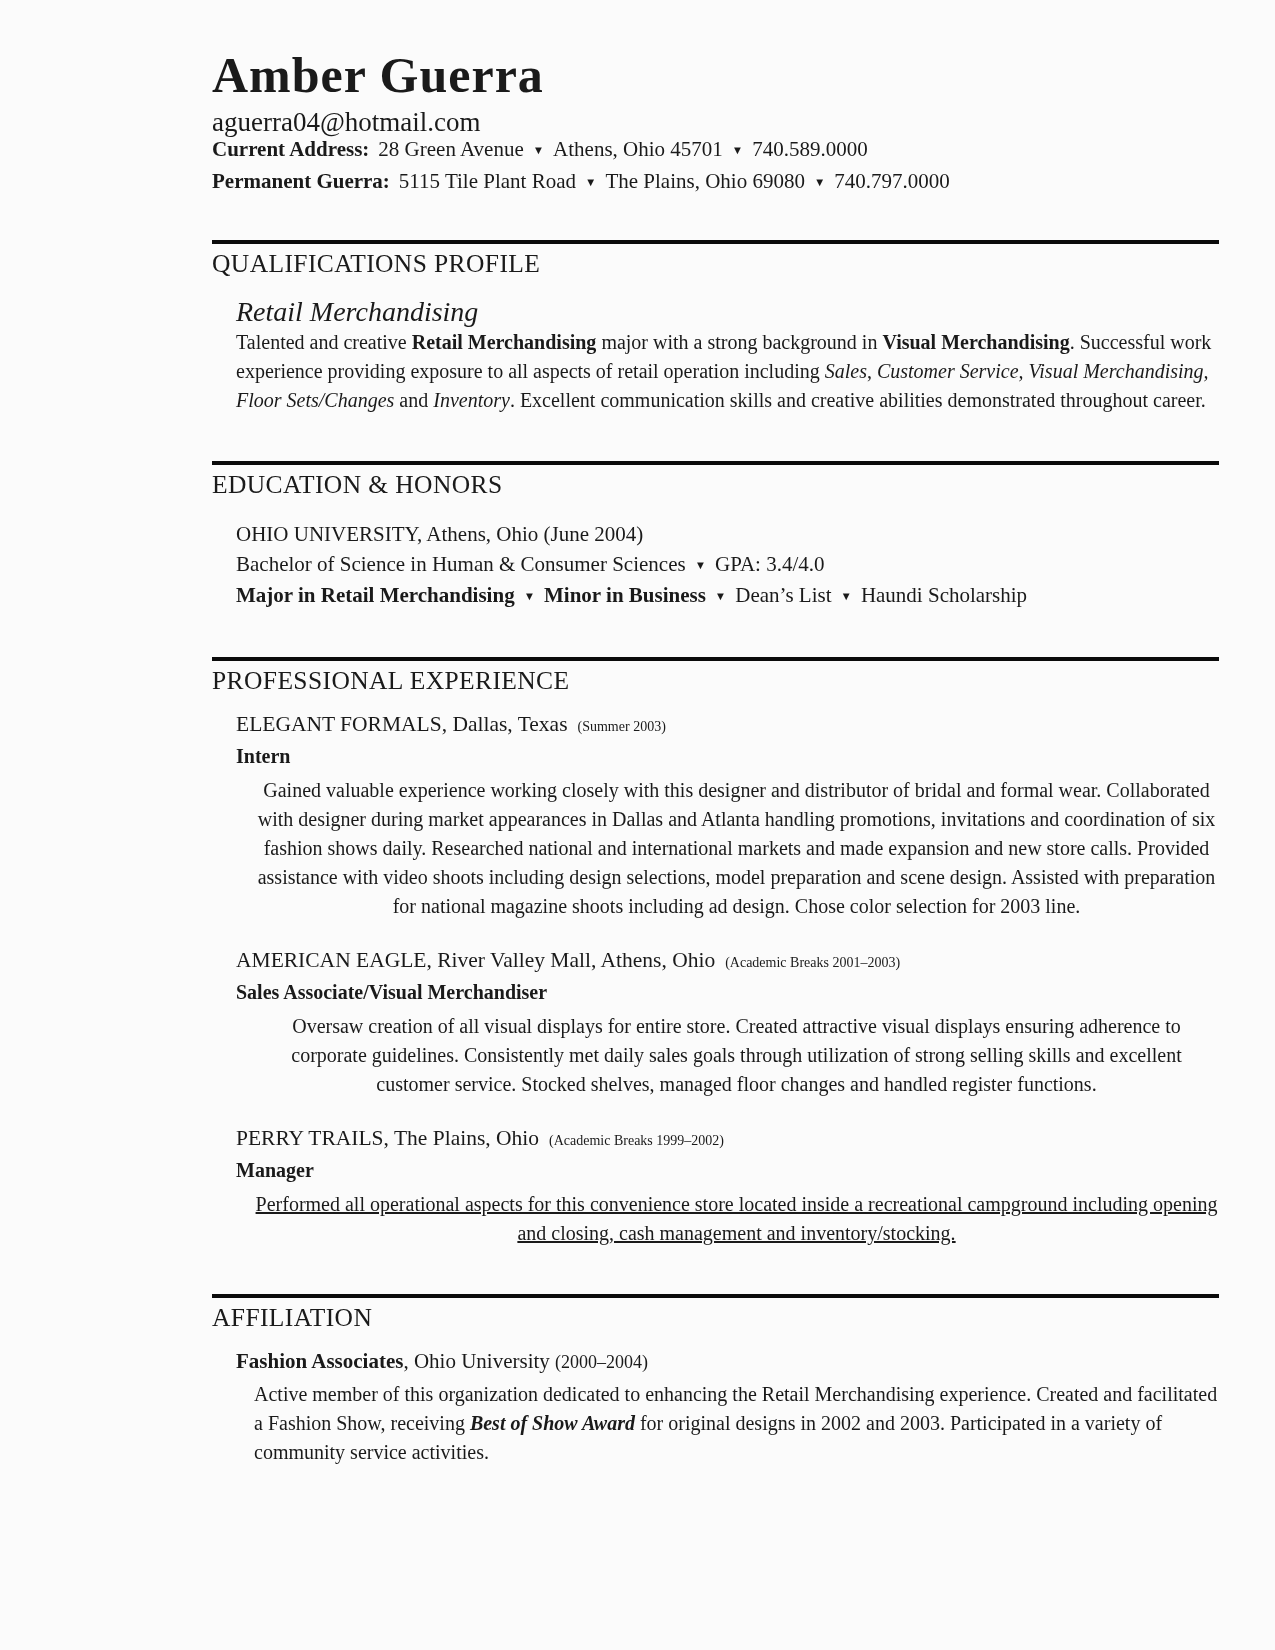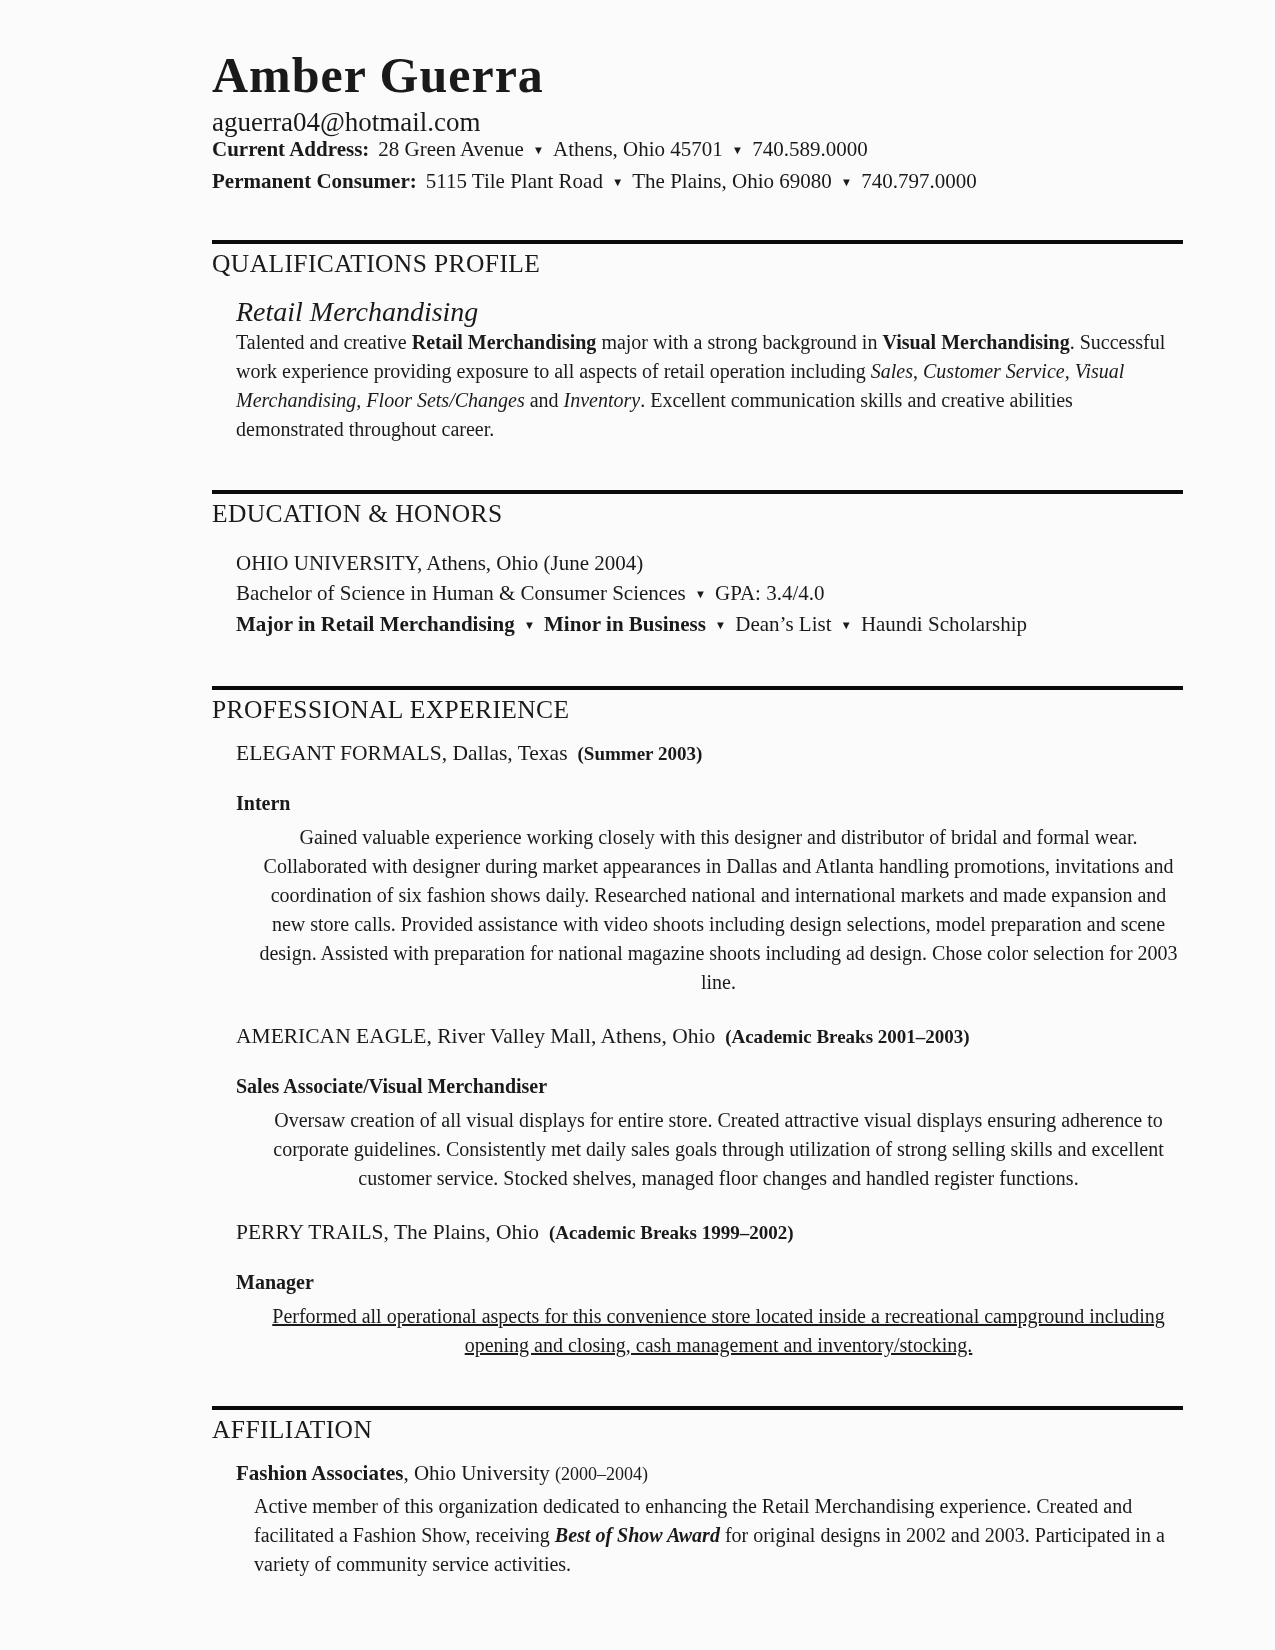--- a/index.html
+++ b/index.html
@@ -1,21 +1,21 @@
 <!DOCTYPE html>
 <html><head>
 <meta charset="utf-8">
 <style>
   html,body{margin:0;padding:0;background:#e8e8e8;}
   .page{
     width:1275px;height:1650px;background:#fbfbfb;color:#1a1a1a;
     font-family:"Liberation Serif", serif;
     position:relative;margin:0 auto;overflow:hidden;box-sizing:border-box;
   }
-  .content{padding:50px 92px 0 212px;box-sizing:border-box;}
+  .content{padding:50px 56px 0 212px;box-sizing:border-box;}
   .b{font-weight:bold;}
   .i{font-style:italic;}
   .sm{font-size:18px;}
   .sep{font-size:11.5px;vertical-align:2px;padding:0 9px;}
   h1{font-size:50px;line-height:50px;margin:0;font-weight:bold;letter-spacing:1px;}
   .email{font-size:27px;margin-top:10px;line-height:24px;}
   .addr{font-size:21px;line-height:31px;}
   .addr-label{margin-right:9px;}
   .rule{border-top:4px solid #0b0b0b;height:0;}
   .sec-qual .rule{margin-top:42px;}
@@ -24,40 +24,40 @@
   .subheading{font-size:28px;line-height:32px;margin:18px 0 0 24px;}
   .lvl1{margin-left:24px;}
   .lvl2{margin-left:42px;}
   .body{font-size:20px;line-height:29px;margin-top:0;margin-bottom:0;}
   .qual-para{}
   .edu-block{margin-top:20px;font-size:21px;line-height:30px;}
   .job{margin-top:16px;}
   .job + .job{margin-top:26px;}
   .job-perry{margin-top:30px;}
   .company-line{font-size:21.5px;line-height:26px;}
-  .dates{font-size:19px;margin-left:10px;font-weight:bold;}
-  .job-title{font-size:20px;line-height:26px;margin-top:23px;font-weight:bold;}
+  .dates{font-size:14px;margin-left:10px;}
+  .job-title{font-size:20px;line-height:26px;margin-top:3px;font-weight:bold;}
   .job .body{margin-top:7px;text-align:center;}
   .org-line{margin-top:16px;font-size:21px;line-height:26px;}
   .aff-para{margin-top:5px;}
 </style>
 </head>
 <body>
 
 <div class="page">
   <div class="content">
 
     <header>
       <h1>Amber Guerra</h1>
       <div class="email">aguerra04@hotmail.com</div>
       <div class="addr">
         <span class="b addr-label">Current Address:</span><span><span>28 Green Avenue</span><span class="sep">▼</span><span>Athens, Ohio 45701</span><span class="sep">▼</span><span>740.589.0000</span></span>
       </div>
       <div class="addr">
-        <span class="b addr-label">Permanent Consumer:</span><span><span>5115 Tile Plant Road</span><span class="sep">▼</span><span>The Plains, Ohio 69080</span><span class="sep">▼</span><span>740.797.0000</span></span>
+        <span class="b addr-label">Permanent Guerra:</span><span><span>5115 Tile Plant Road</span><span class="sep">▼</span><span>The Plains, Ohio 69080</span><span class="sep">▼</span><span>740.797.0000</span></span>
       </div>
     </header>
 
     <section class="sec-qual">
       <div class="rule"></div>
       <h2>QUALIFICATIONS PROFILE</h2>
       <div class="subheading i">Retail Merchandising</div>
       <p class="lvl1 body qual-para"><span>Talented and creative </span><span class="b">Retail Merchandising</span><span> major with a strong background in </span><span class="b">Visual Merchandising</span><span>.  Successful work experience providing exposure to all aspects of retail operation including </span><span class="i">Sales</span><span>, </span><span class="i">Customer Service, Visual Merchandising, Floor Sets/Changes</span><span> and </span><span class="i">Inventory</span><span>.  Excellent communication skills and creative abilities demonstrated throughout career.</span></p>
     </section>
 

